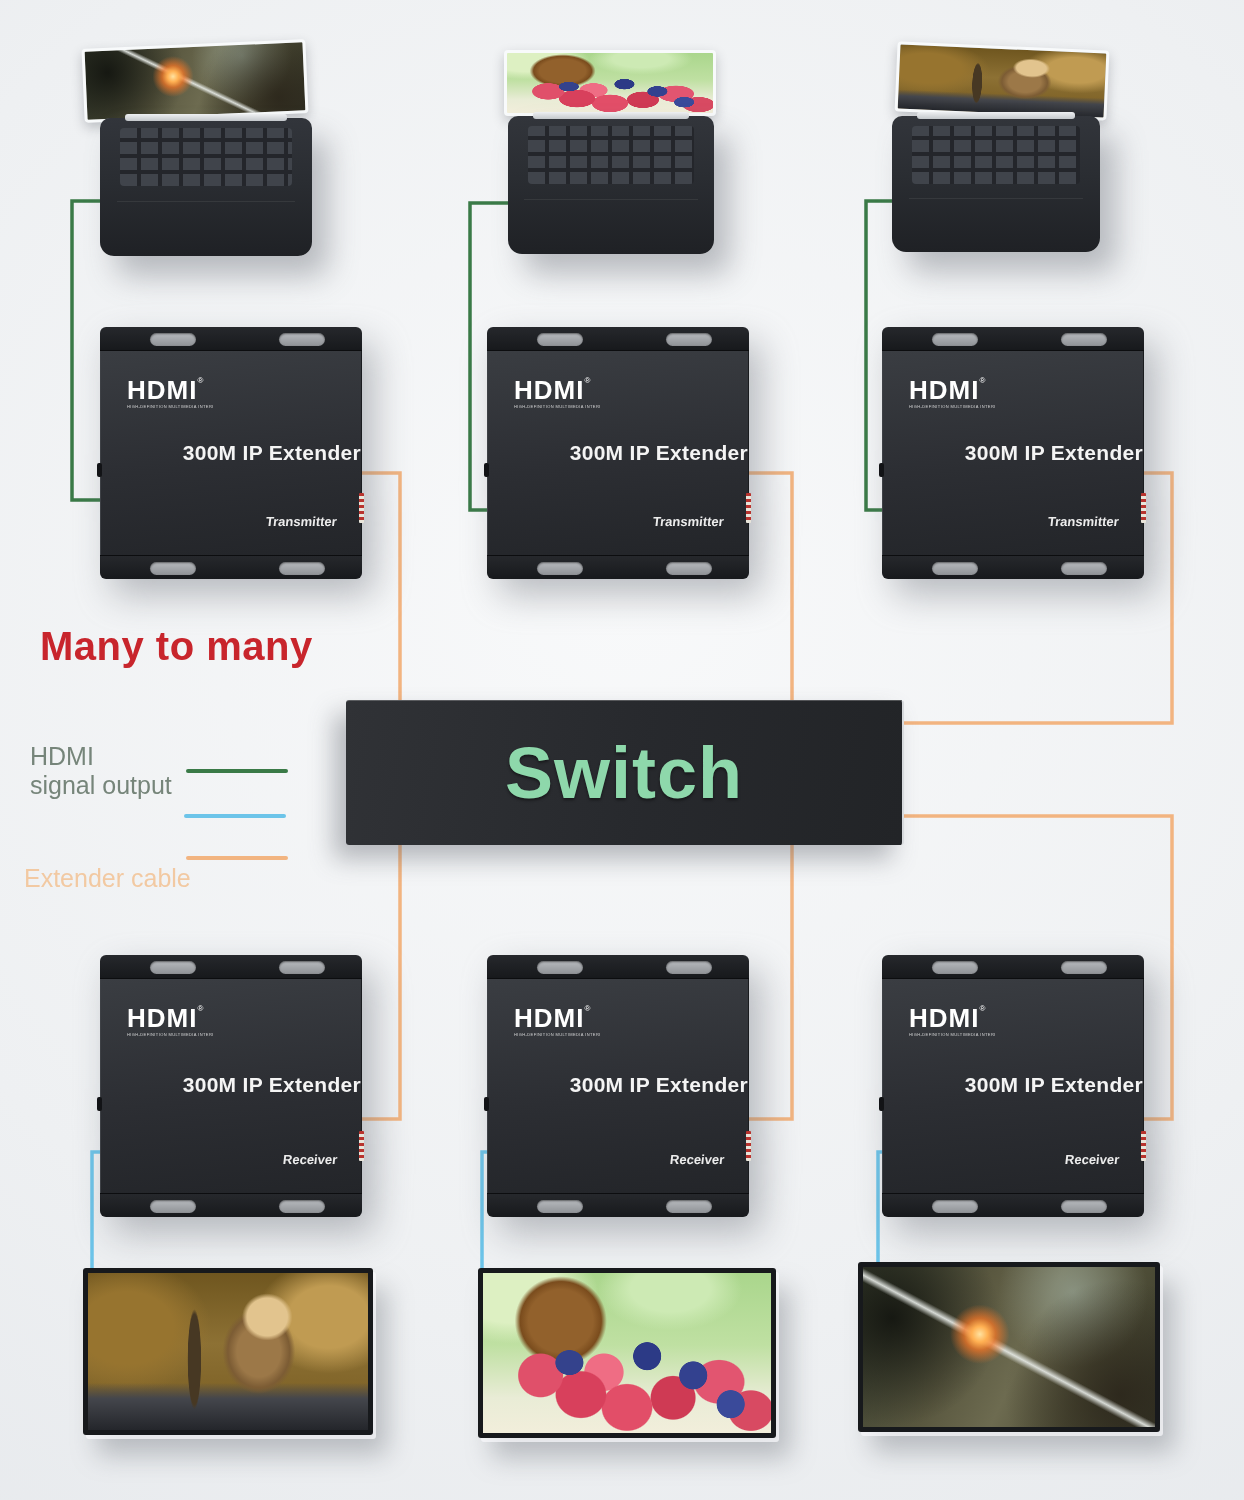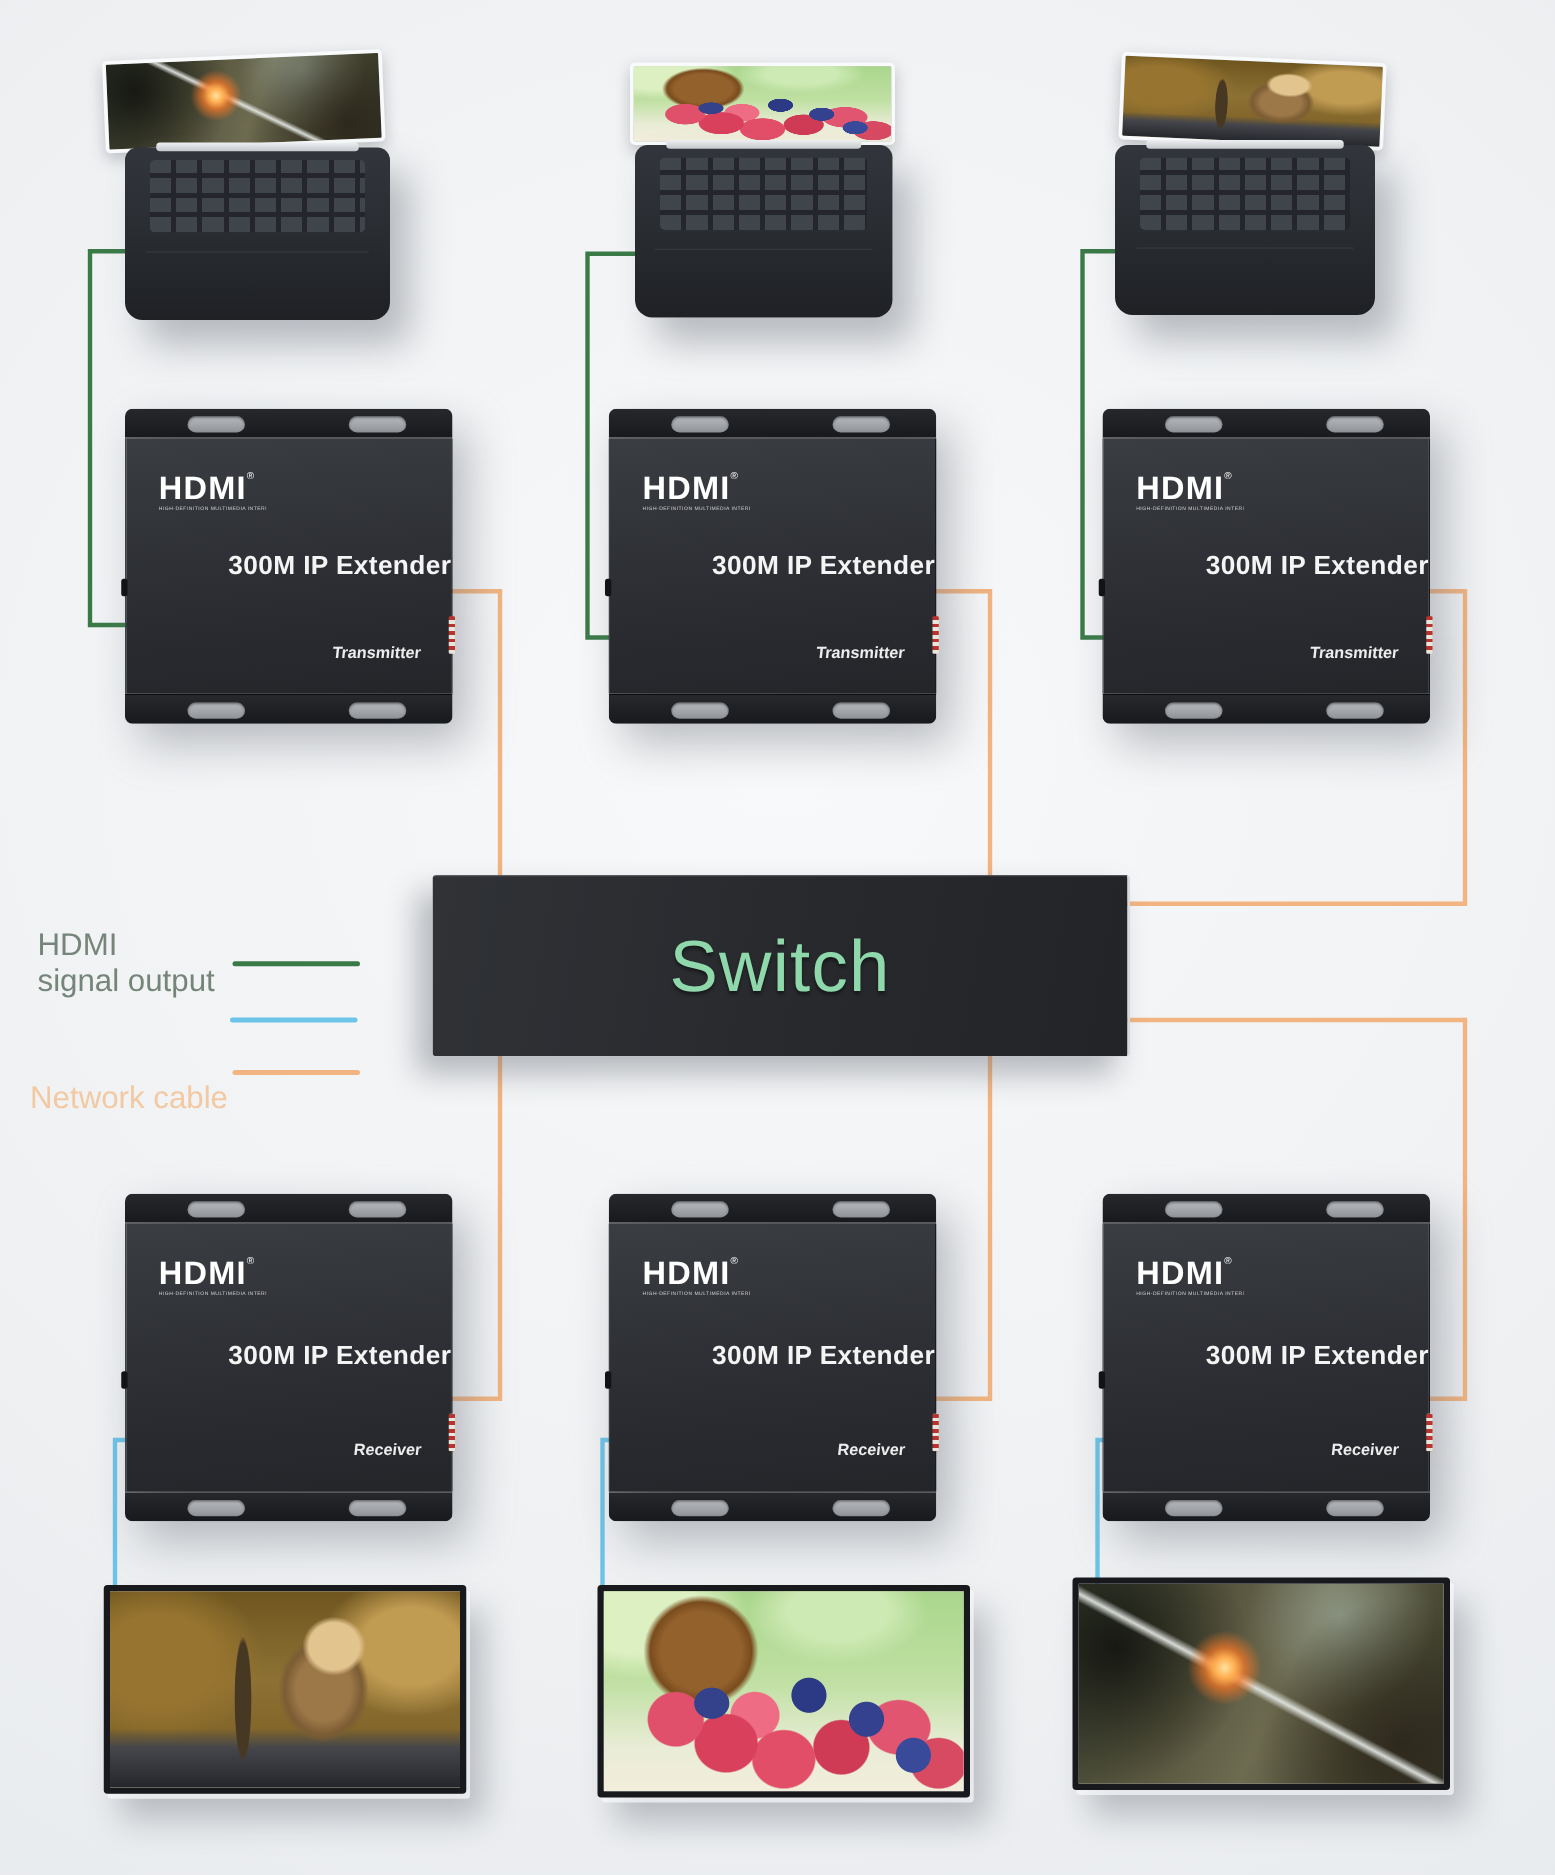--- a/index.html
+++ b/index.html
@@ -66,21 +66,21 @@
     background:repeating-linear-gradient(180deg,#b8332e 0 3px,#e9e5da 3px 6px);}
   .t1{left:100px;top:327px;} .t2{left:487px;top:327px;} .t3{left:882px;top:327px;}
   .r1{left:100px;top:955px;} .r2{left:487px;top:955px;} .r3{left:882px;top:955px;}
 
   
   .switch-box{position:absolute;left:346px;top:700px;width:558px;height:145px;z-index:2;
     background:linear-gradient(100deg,#303236 0%,#27292d 55%,#222427 100%);
     border-radius:3px;border-top:1px solid rgba(255,255,255,.22);border-right:2px solid #d7dadd;
     box-shadow:-12px 14px 24px rgba(104,109,117,.45);
     display:flex;align-items:center;justify-content:center;}
-  .switch-label{color:var(--switch-text,#8ed8ab);font-size:58px;font-weight:400;letter-spacing:1px;
+  .switch-label{color:var(--switch-text,#8ed8ab);font-size:72px;font-weight:700;letter-spacing:1px;
     text-shadow:0 2px 3px rgba(0,0,0,.45);}
 
   
   .monitor{position:absolute;z-index:2;border:5px solid #17191c;border-radius:3px;
     box-shadow:3px 4px 0 rgba(250,250,252,.7),14px 20px 26px rgba(108,113,121,.4);overflow:hidden;}
   .monitor .art{left:0;top:0;right:0;bottom:0;}
   .m1{left:83px;top:1268px;width:290px;height:167px;}
   .m2{left:478px;top:1268px;width:298px;height:170px;}
   .m3{left:858px;top:1262px;width:302px;height:170px;}
 
@@ -307,27 +307,28 @@
   <div class="monitor m1">
     <div class="art" data-art="squirrel-photo"></div>
   </div>
   <div class="monitor m2">
     <div class="art" data-art="berries-photo"></div>
   </div>
   <div class="monitor m3">
     <div class="art" data-art="game-screenshot"></div>
   </div>
 
+  <div class="diagram-title">Many to many</div>
 
   <div class="legend-text leg-input">
     <div>HDMI</div>
     <div>signal output</div>
   </div>
   <div class="legend-sample samp-green"></div>
 
   <div class="legend-sample samp-blue"></div>
 
   <div class="legend-sample samp-orange"></div>
   <div class="legend-text leg-network">
-    <div>Network cable</div>
+    <div>Extender cable</div>
   </div>
 
 </div>
 
 </body></html>

